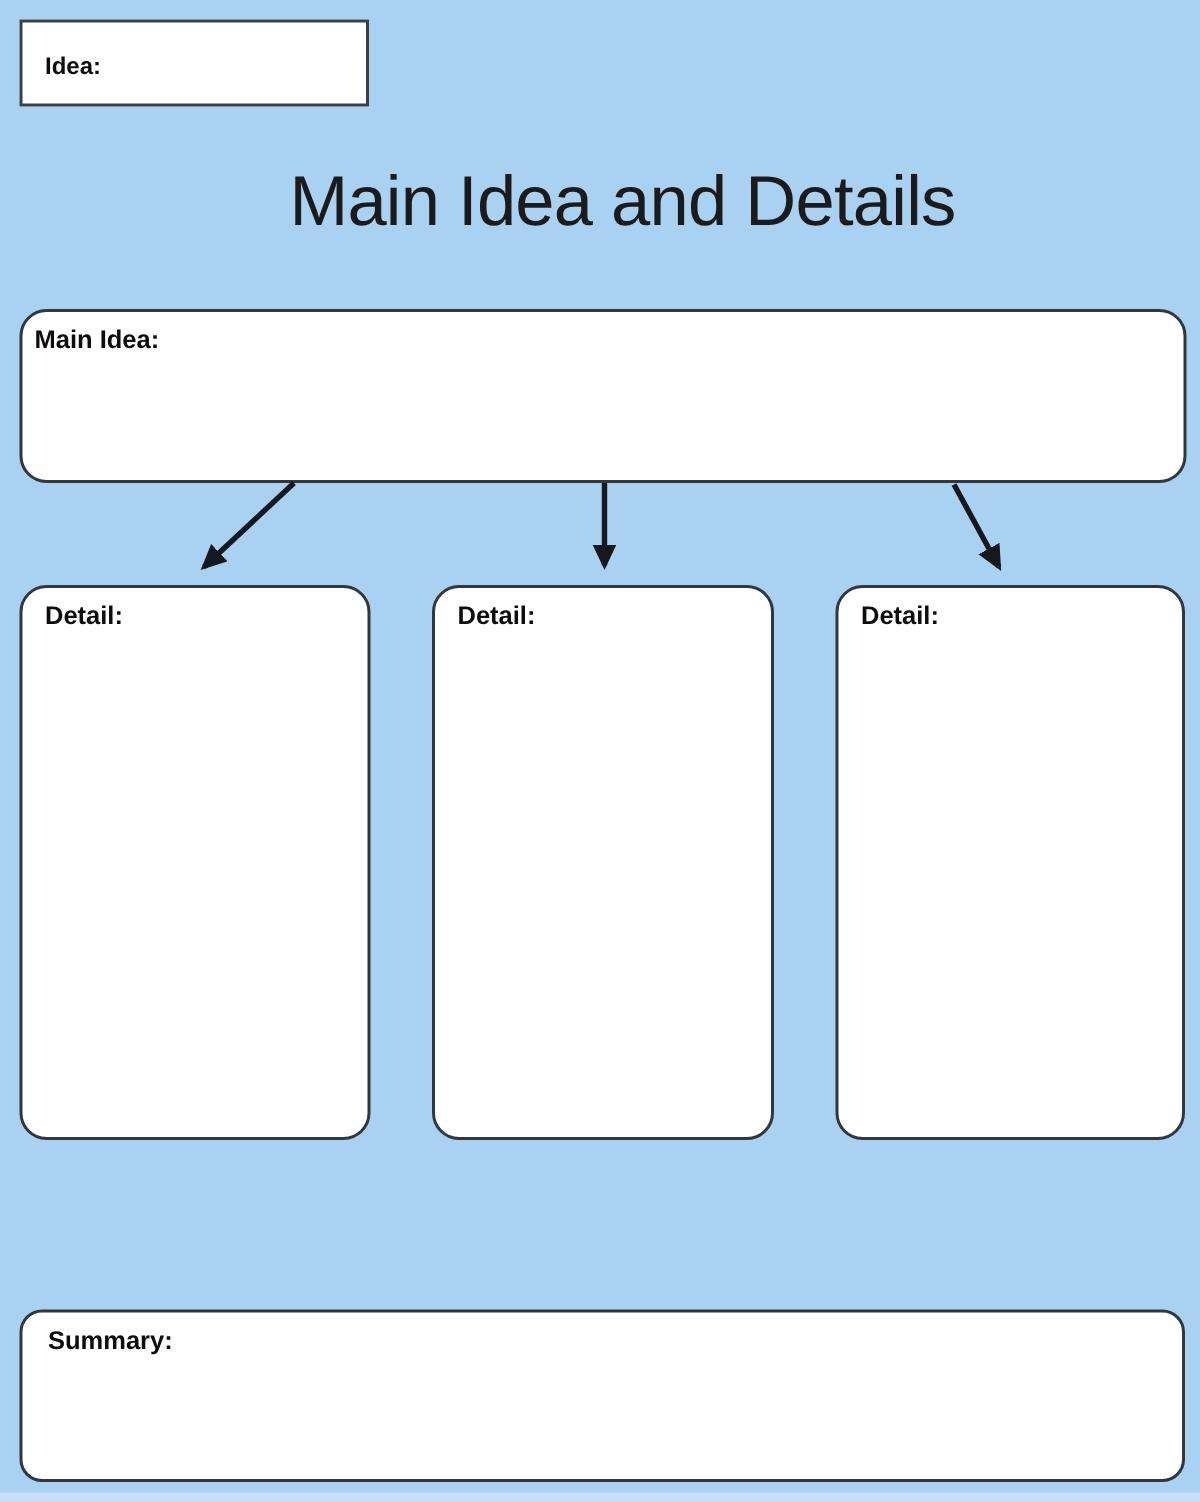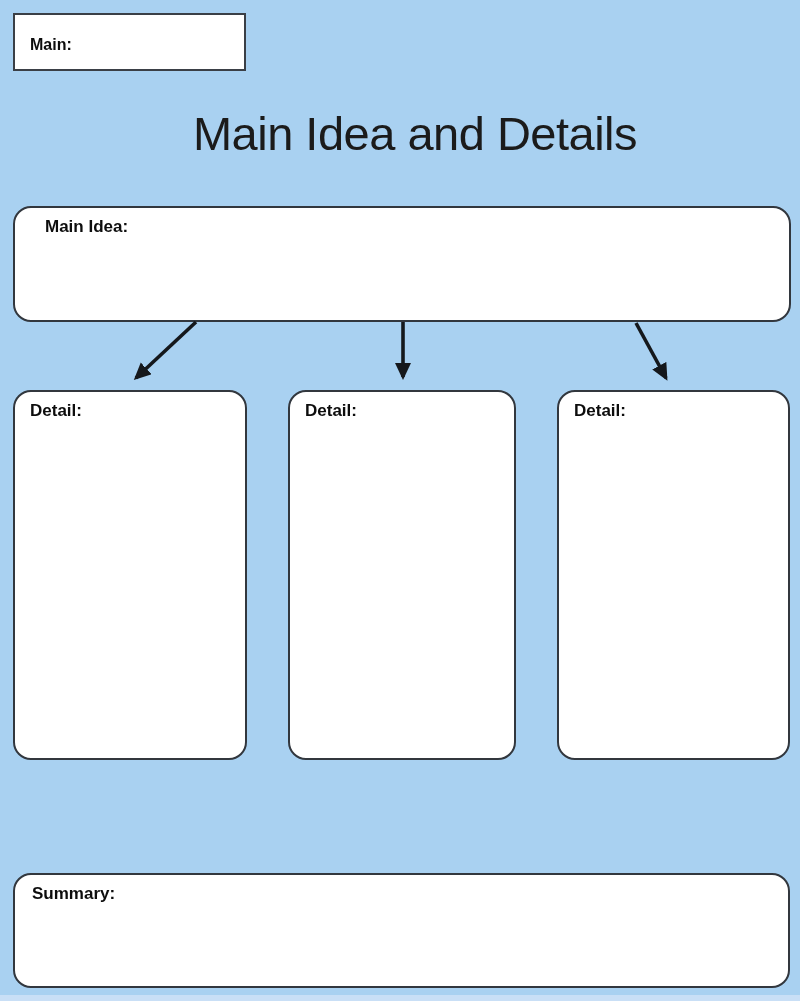--- a/index.html
+++ b/index.html
@@ -64,37 +64,38 @@
     letter-spacing: -0.5px;
     line-height: 52px;
   }
   .main-idea-box {
     left: 13px;
     top: 206px;
     width: 778px;
     height: 116px;
   }
   .main-idea-box .box-label {
-    padding: 9px 0 0 30px;
+    padding: 9px 0 0 8px;
   }
   .detail-box {
     top: 390px;
     height: 370px;
   }
   .detail-box .box-label {
     padding: 9px 0 0 15px;
   }
   .detail-1 { left: 13px;  width: 234px; }
   .detail-2 { left: 288px; width: 228px; }
   .detail-3 { left: 557px; width: 233px; }
   .summary-box {
     left: 13px;
     top: 873px;
     width: 777px;
     height: 115px;
+    border-radius: 15px;
   }
   .summary-box .box-label {
     padding: 9px 0 0 17px;
   }
   .write-area {
     position: absolute;
     left: 0;
     right: 0;
     top: 32px;
     bottom: 0;
@@ -106,21 +107,21 @@
     top: 0;
     pointer-events: none;
   }
 </style>
 </head>
 <body>
 
 <div class="page">
 
   <div class="box name-box">
-    <div class="box-label">Main:</div>
+    <div class="box-label">Idea:</div>
     <div class="write-area"></div>
   </div>
 
   <div class="page-title">Main Idea and Details</div>
 
   <div class="box rounded main-idea-box">
     <div class="box-label">Main Idea:</div>
     <div class="write-area"></div>
   </div>
 

